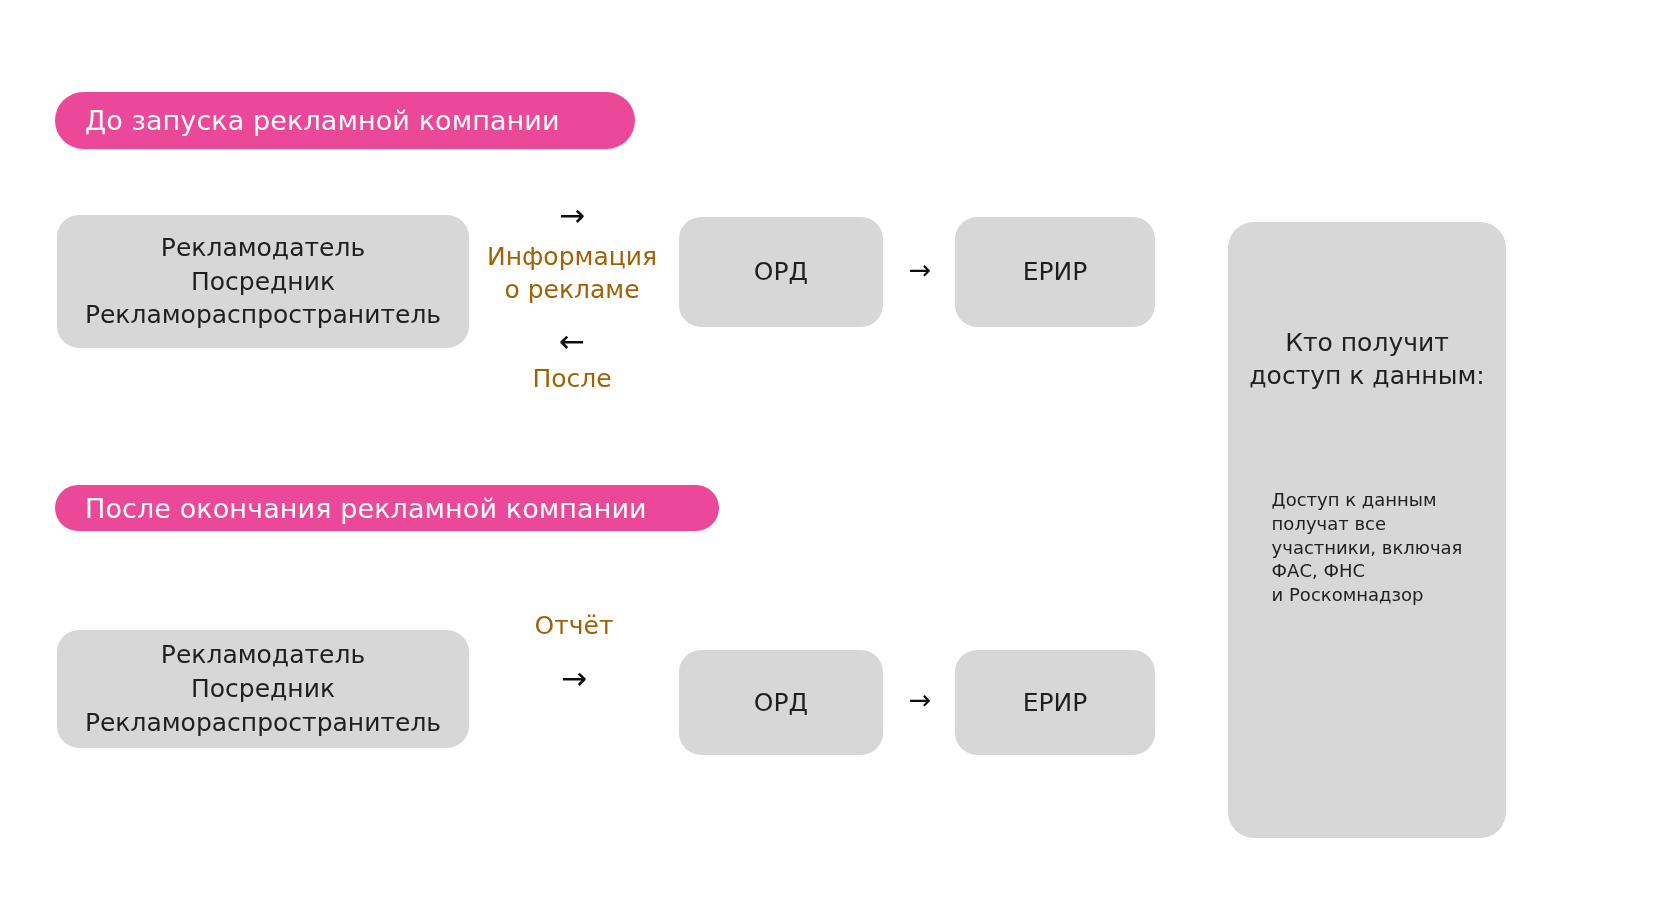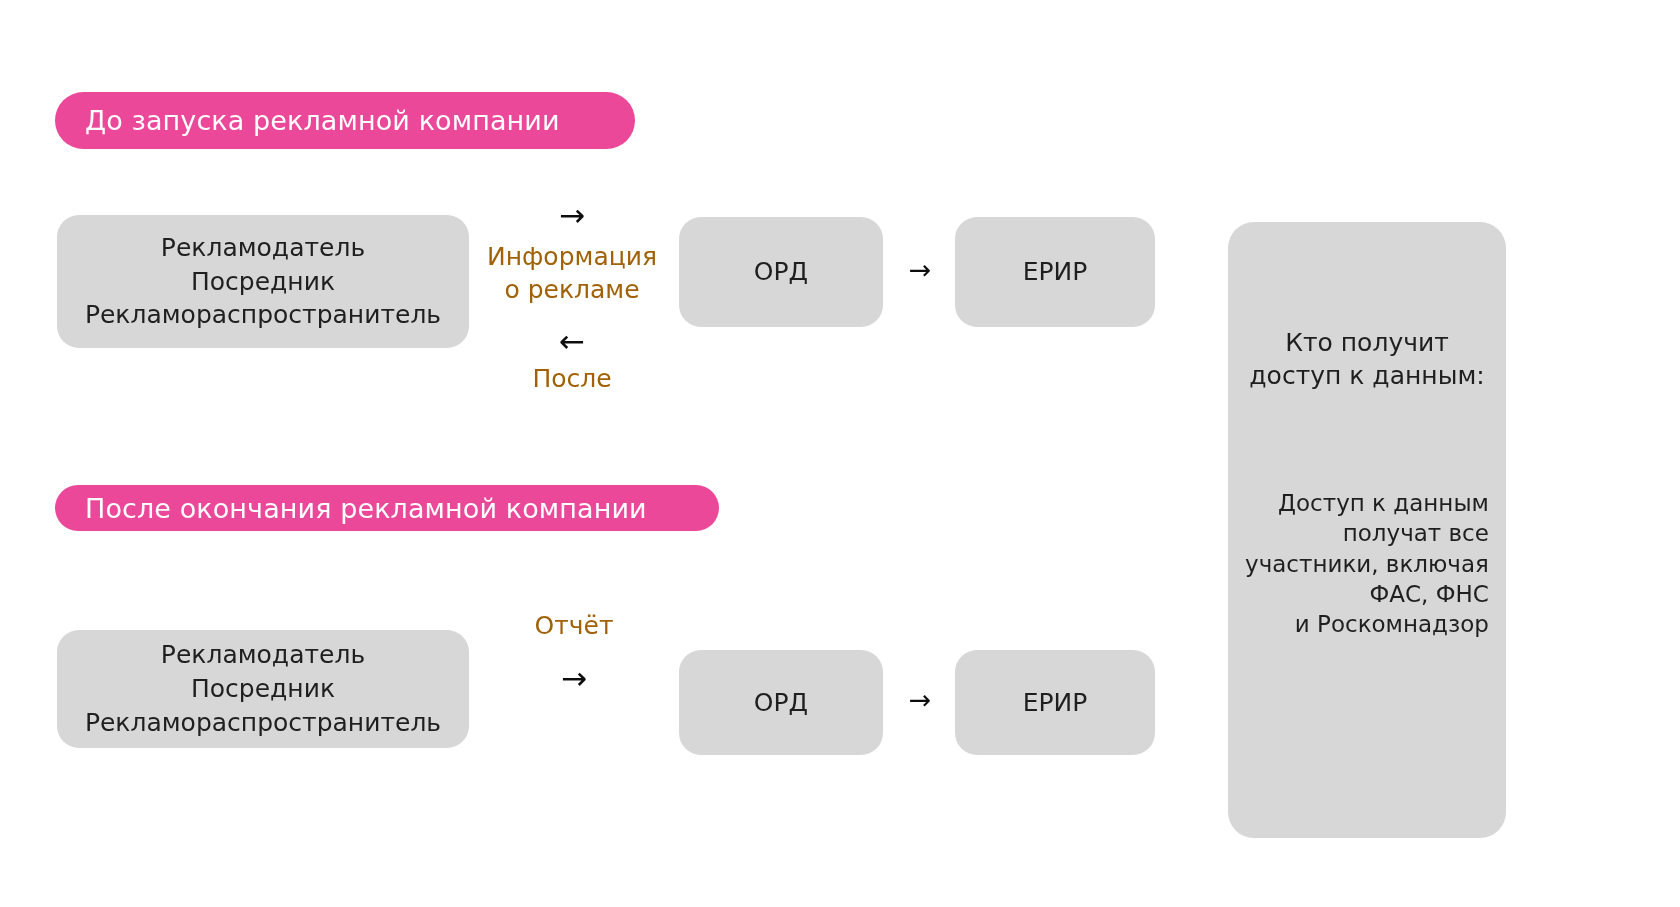--- a/index.html
+++ b/index.html
@@ -137,23 +137,23 @@
   .panel-heading {
     margin-top: 104px;
     font-size: 25px;
     line-height: 1.32;
     text-align: center;
     white-space: pre-line;
     color: #1f1f1f;
   }
   .panel-body {
     margin-top: 96px;
-    font-size: 23px;
+    font-size: 18px;
     line-height: 1.32;
-    text-align: right;
+    text-align: left;
     white-space: pre-line;
     color: #1f1f1f;
   }
 
   
   .flowgroup {
     position: absolute;
     display: flex;
     flex-direction: column;
     align-items: center;

